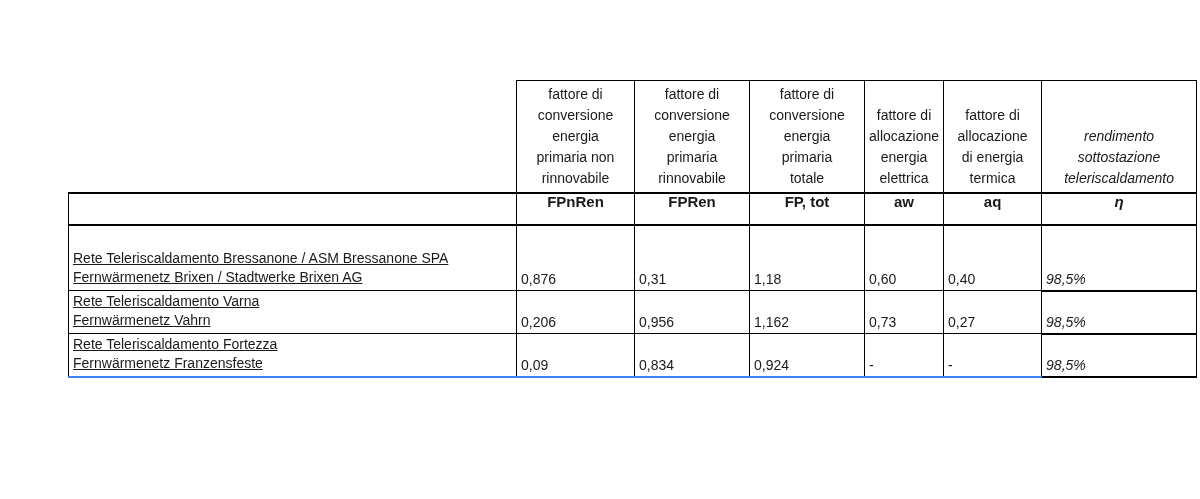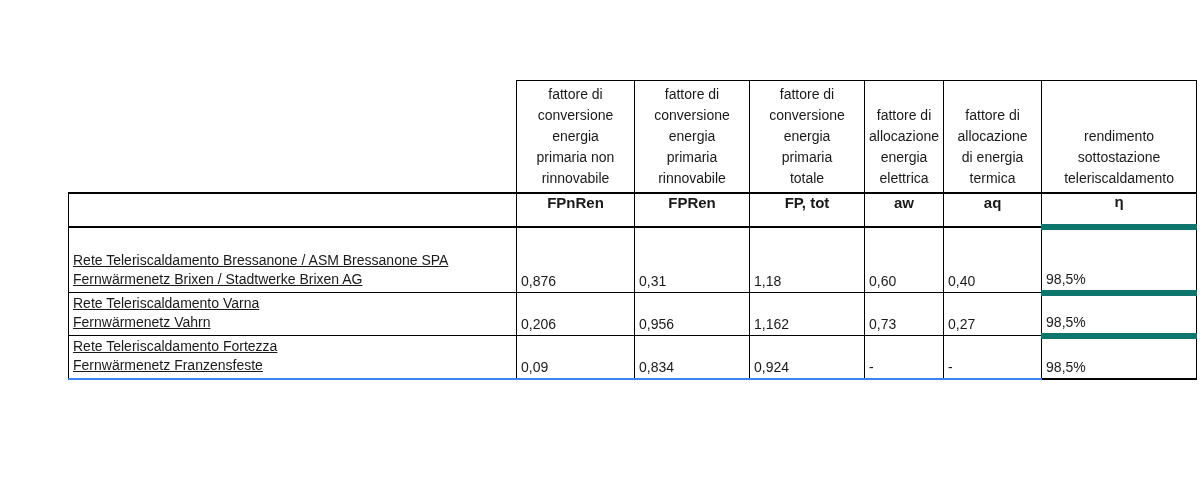--- a/index.html
+++ b/index.html
@@ -30,22 +30,22 @@
   td.hdr { text-align:center; line-height:21px; padding-bottom:5px; }
 
   
   tr.r-sym td {
     border-top:2px solid #000000; border-bottom:2px solid #000000;
     text-align:center; font-weight:bold; font-size:15px;
     line-height:16px; padding-bottom:14px; vertical-align:middle;
   }
 
   
-  td.rend { border-left:2px solid #000000; border-right:2px solid #000000; }
-  tr.r-body td.rend, tr.r-tall td.rend { border-top:6px solid #0f766e; border-bottom:2px solid #000000; }
+  td.rend { border-left:2px solid #000000; border-right:2px solid #000000;font-style:italic; }
+  tr.r-body td.rend, tr.r-tall td.rend { border-top:2px solid #0f766e; border-bottom:2px solid #000000; }
 
   
   td.first { border-left:2px solid #000000;text-decoration:underline; }
   tr.r-last td { border-bottom:2px solid #3b82f6; }
 
   td.label { text-align:left; line-height:19px; padding-left:6px; }
   td.label div { white-space:nowrap; }
   td.val { text-align:left; }
 </style>
 </head>

